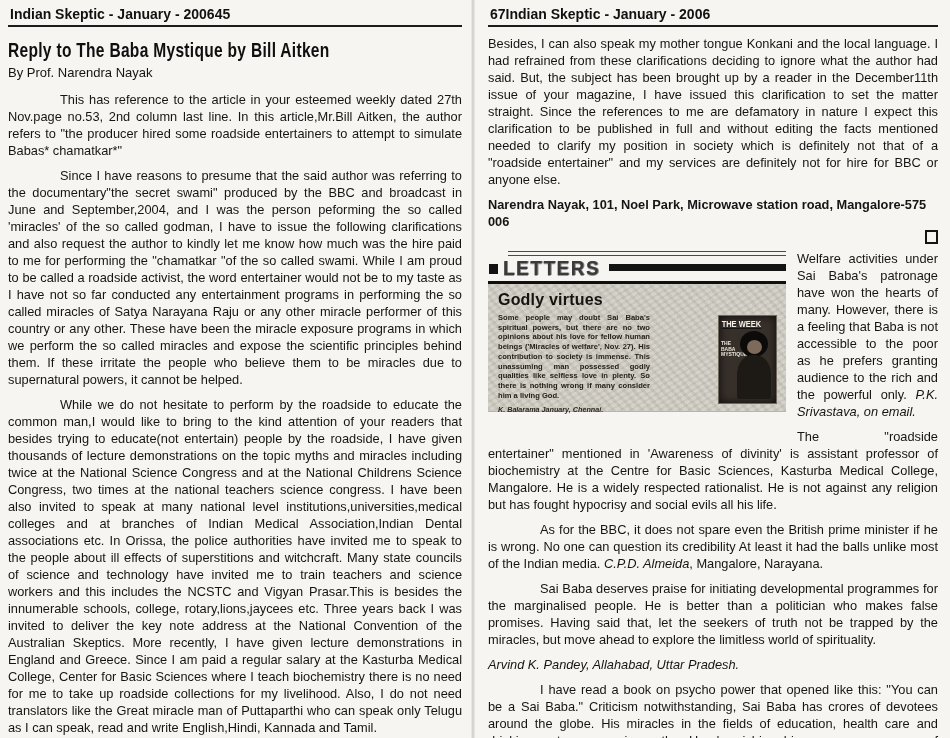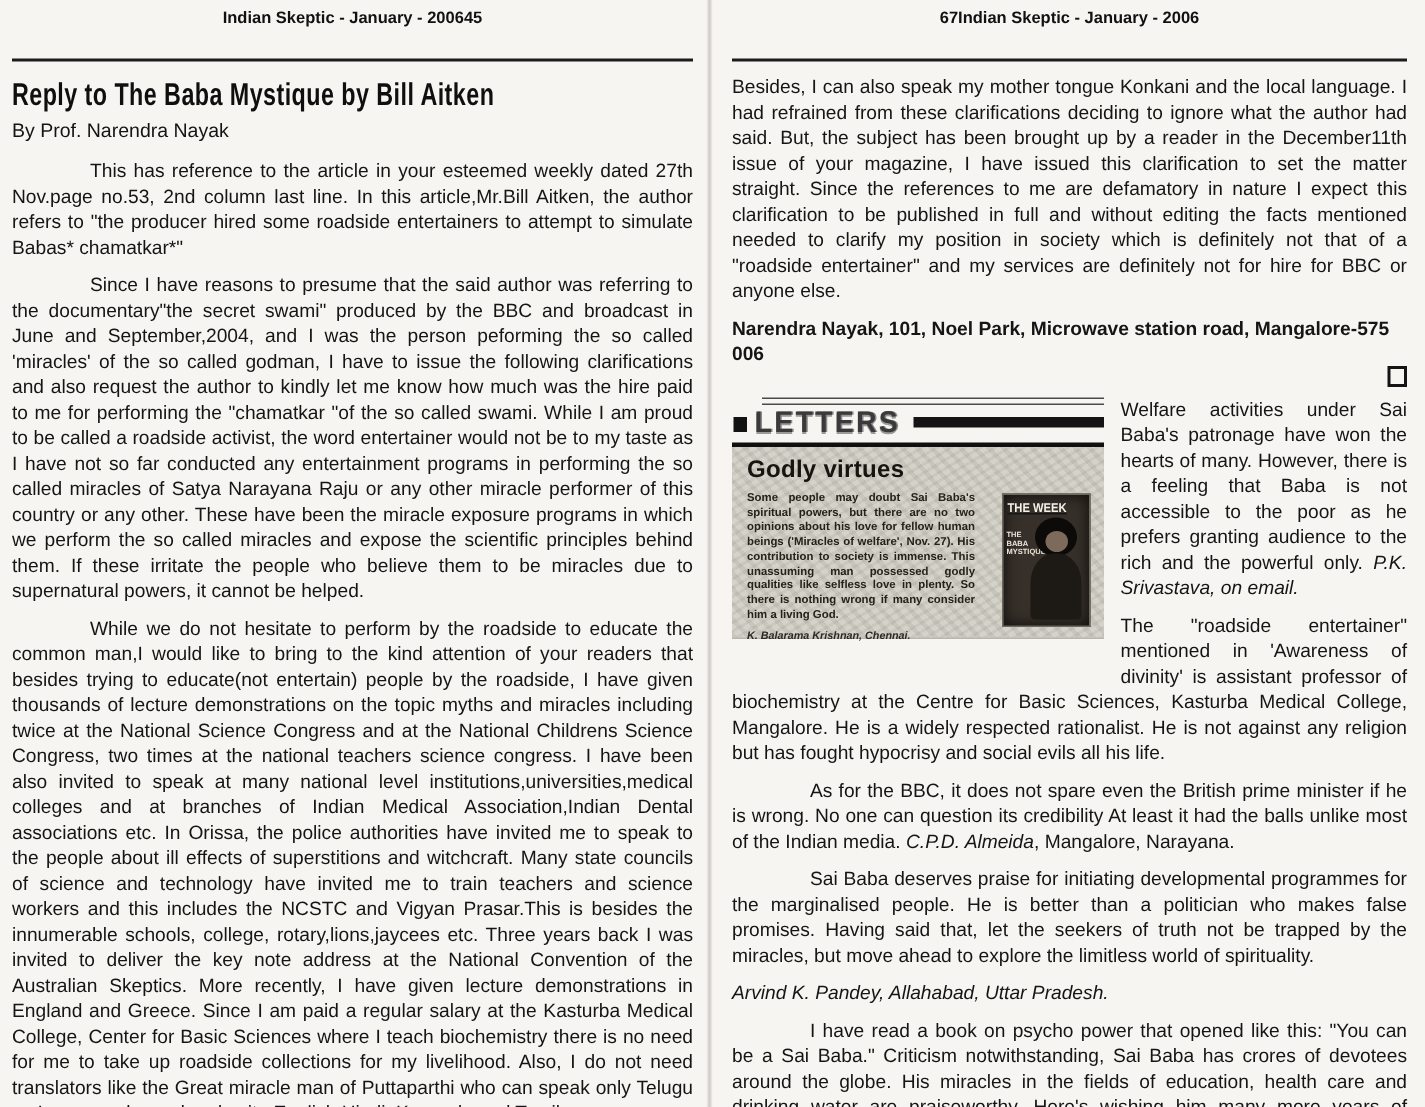--- a/index.html
+++ b/index.html
@@ -9,23 +9,23 @@
     font-family:"Liberation Sans", sans-serif;
     color:#161616;
   }
   .spread{display:flex;width:950px;height:738px;}
   .page{box-sizing:border-box;}
   .page-left{width:471px;padding:5px 9px 0 8px;}
   .page-divider{width:4px;background:linear-gradient(to right,#f1efeb,#cfccc6,#f1efeb);}
   .page-right{flex:1;padding:5px 12px 0 13px;}
 
   .page-header{
-    display:flex;justify-content:center;align-items:flex-end;
-    font-weight:bold;font-size:11px;color:#111;
-    border-bottom:2.5px solid #1c1c1c;padding:1px 2px 21px 2px;
+    display:flex;justify-content:flex-start;align-items:flex-end;
+    font-weight:bold;font-size:14px;color:#111;
+    border-bottom:2.5px solid #1c1c1c;padding:1px 2px 3px 2px;
   }
   .article-title{
     font-size:21px;font-weight:bold;color:#0f0f0f;
     transform:scaleX(.74);transform-origin:left center;white-space:nowrap;
     margin:11px 0 3px;letter-spacing:.4px;
   }
   .byline{font-size:13px;margin:0 0 11px;color:#141414;}
 
   .body-para{
     font-size:12.8px;line-height:17px;text-align:justify;
@@ -34,21 +34,21 @@
   .body-para.indent{text-indent:52px;}
   .body-para i{font-style:italic;}
 
   .address-line{margin:5px 0 0;text-align:left;font-weight:bold;}
   .end-marker-row{text-align:right;height:15px;margin:0 0 5px;}
   .end-marker{display:inline-block;width:9px;height:10px;border:2px solid #141414;background:#f7f5f1;}
 
   
   .wrap-block{overflow:visible;}
   .clipping{
-    float:left;width:248px;height:160px;
+    float:left;width:298px;height:160px;
     margin:1px 11px 24px 0;position:relative;
   }
   .clip-toprule{height:3px;border-top:1px solid #4a4a4a;border-bottom:1px solid #4a4a4a;margin-left:20px;}
   .clip-head{display:flex;align-items:center;height:23px;gap:5px;padding:1px 0 0 1px;}
   .clip-square{width:9px;height:10px;background:#121212;flex:0 0 auto;}
   .clip-label{
     font-weight:bold;font-size:19px;line-height:19px;letter-spacing:1.5px;color:#3a3a3a;
     text-shadow:1px 0 0 #8a8a8a,0 1px 0 #9a9a9a;
     transform:scaleY(1.05);white-space:nowrap;
   }
@@ -126,21 +126,21 @@
         <div class="clip-toprule"></div>
         <div class="clip-head">
           <span class="clip-square"></span>
           <span class="clip-label">LETTERS</span>
           <span class="clip-headbar"></span>
         </div>
         <div class="clip-bar"></div>
         <div class="clip-body">
           <div class="clip-headline">Godly virtues</div>
           <p class="clip-text">Some people may doubt Sai Baba's spiritual powers, but there are no two opinions about his love for fellow human beings ('Miracles of welfare', Nov. 27). His contribution to society is immense. This unassuming man possessed godly qualities like selfless love in plenty. So there is nothing wrong if many consider him a living God.</p>
-          <p class="clip-attrib">K. Balarama Krishnan, Chennai.</p>
+          <p class="clip-attrib">K. Balarama January, Chennai.</p>
           <div class="cover">
             <div class="cover-masthead">THE WEEK</div>
             <div class="cover-line">THE BABA MYSTIQUE</div>
             <div class="cover-figure">
               <div class="fig-hair"></div>
               <div class="fig-face"></div>
               <div class="fig-robe"></div>
             </div>
           </div>
         </div>

